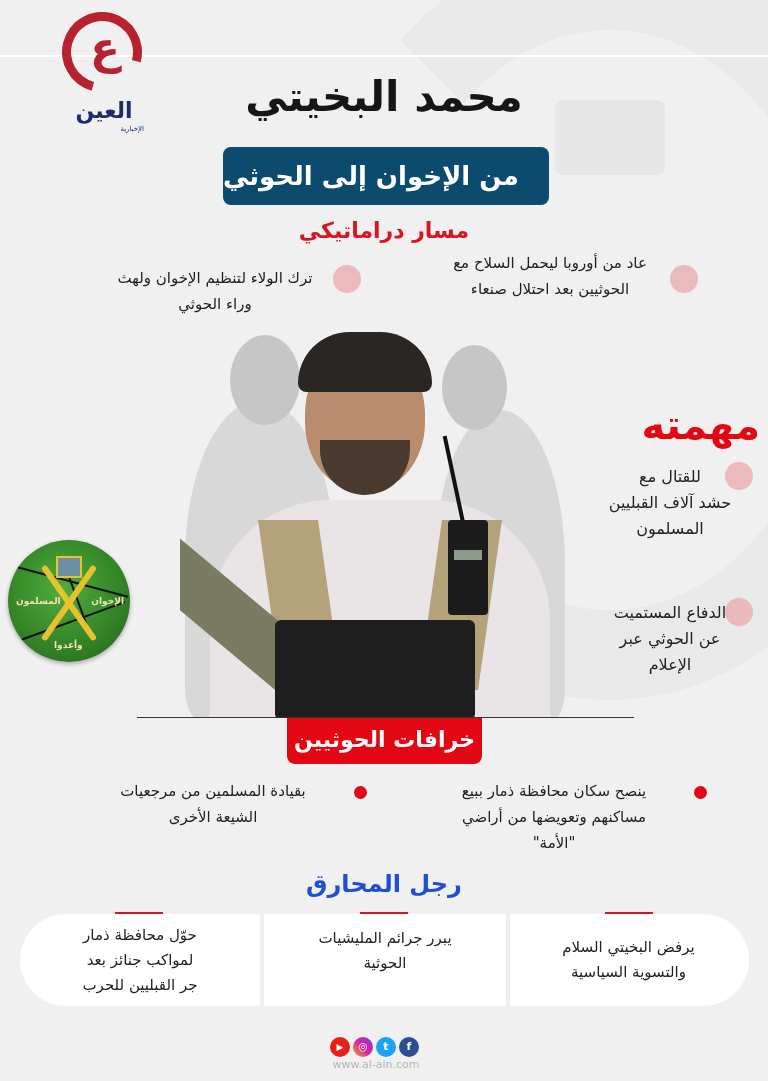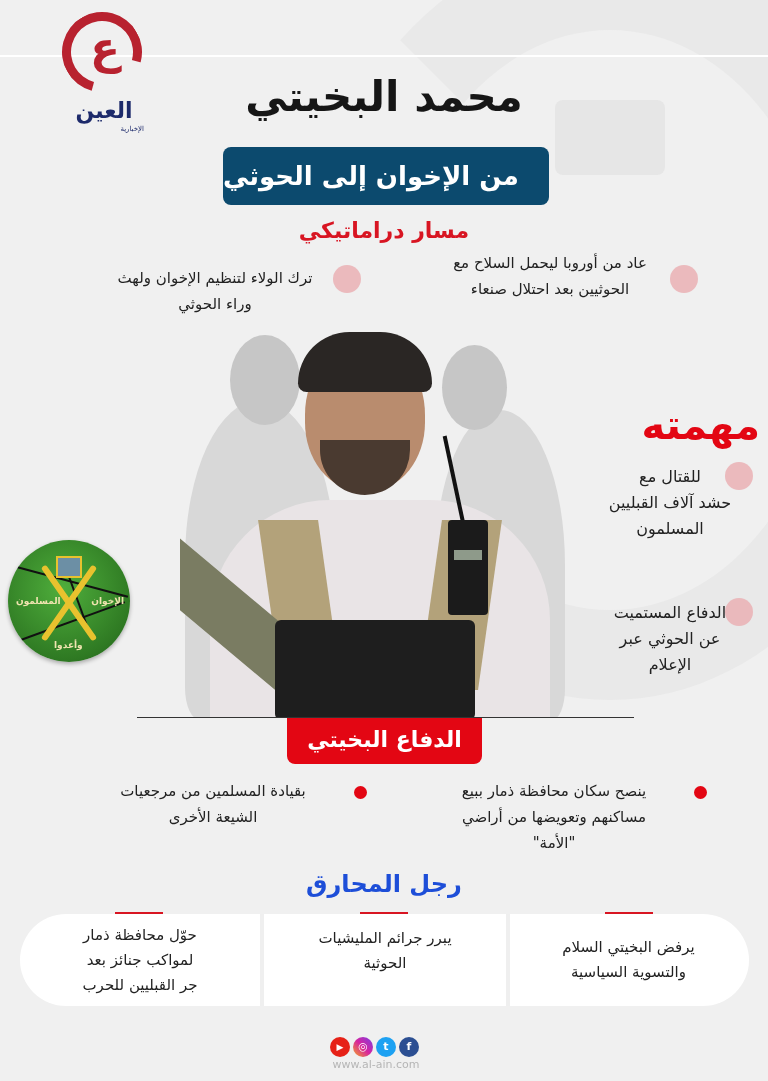--- a/index.html
+++ b/index.html
@@ -158,21 +158,21 @@
   <div class="crack" style="left:30px; top:60px; width:80px; transform:rotate(70deg);"></div>
   <div class="mb-book"></div>
   <div class="sword a"></div>
   <div class="sword b"></div>
   <div class="mb-text" style="right:6px; top:56px;">الإخوان</div>
   <div class="mb-text" style="left:8px; top:56px;">المسلمون</div>
   <div class="mb-text" style="left:46px; top:100px;">وأعدوا</div>
 </div>
 
 <div class="divider"></div>
-<div class="section-title-box">الدفاع البخيتي</div>
+<div class="section-title-box">خرافات الحوثيين</div>
 
 <div class="red-dot" style="left:694px; top:786px;"></div>
 <div class="bullet-text" style="left:420px; top:778px; width:268px;">
   <div>ينصح سكان محافظة ذمار ببيع</div>
   <div>مساكنهم وتعويضها من أراضي</div>
   <div>"الأمة"</div>
 </div>
 <div class="red-dot" style="left:354px; top:786px;"></div>
 <div class="bullet-text" style="left:78px; top:778px; width:270px;">
   <div>بقيادة المسلمين من مرجعيات</div>

